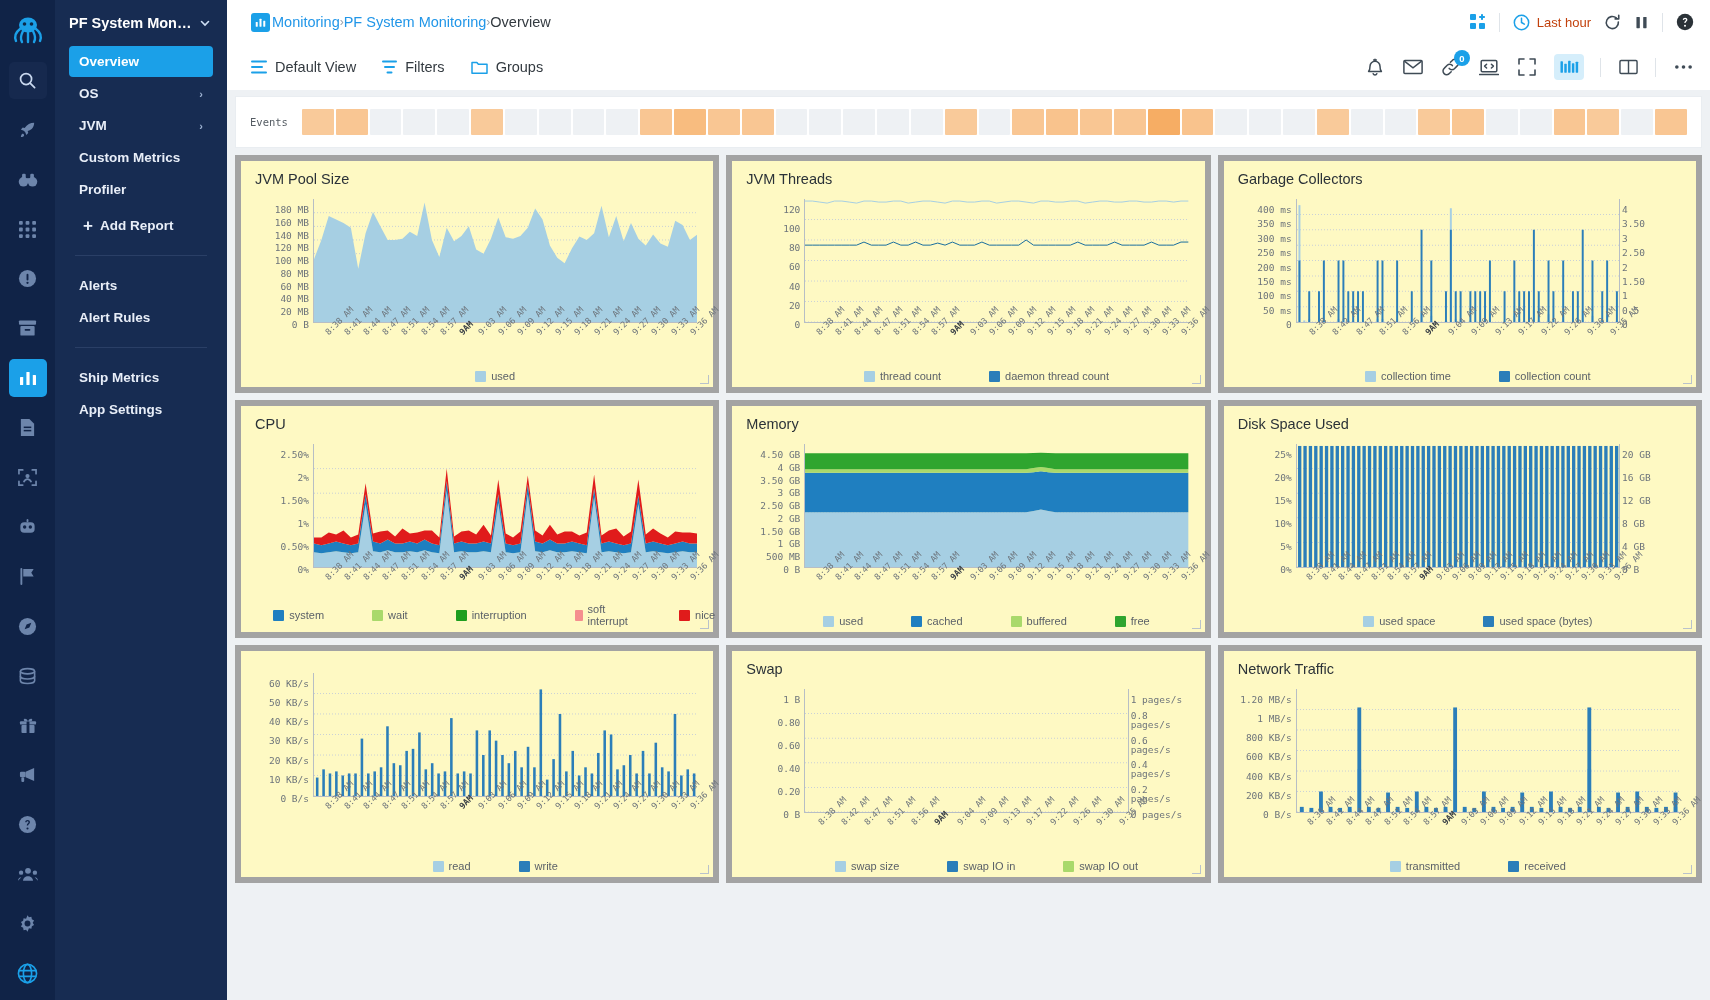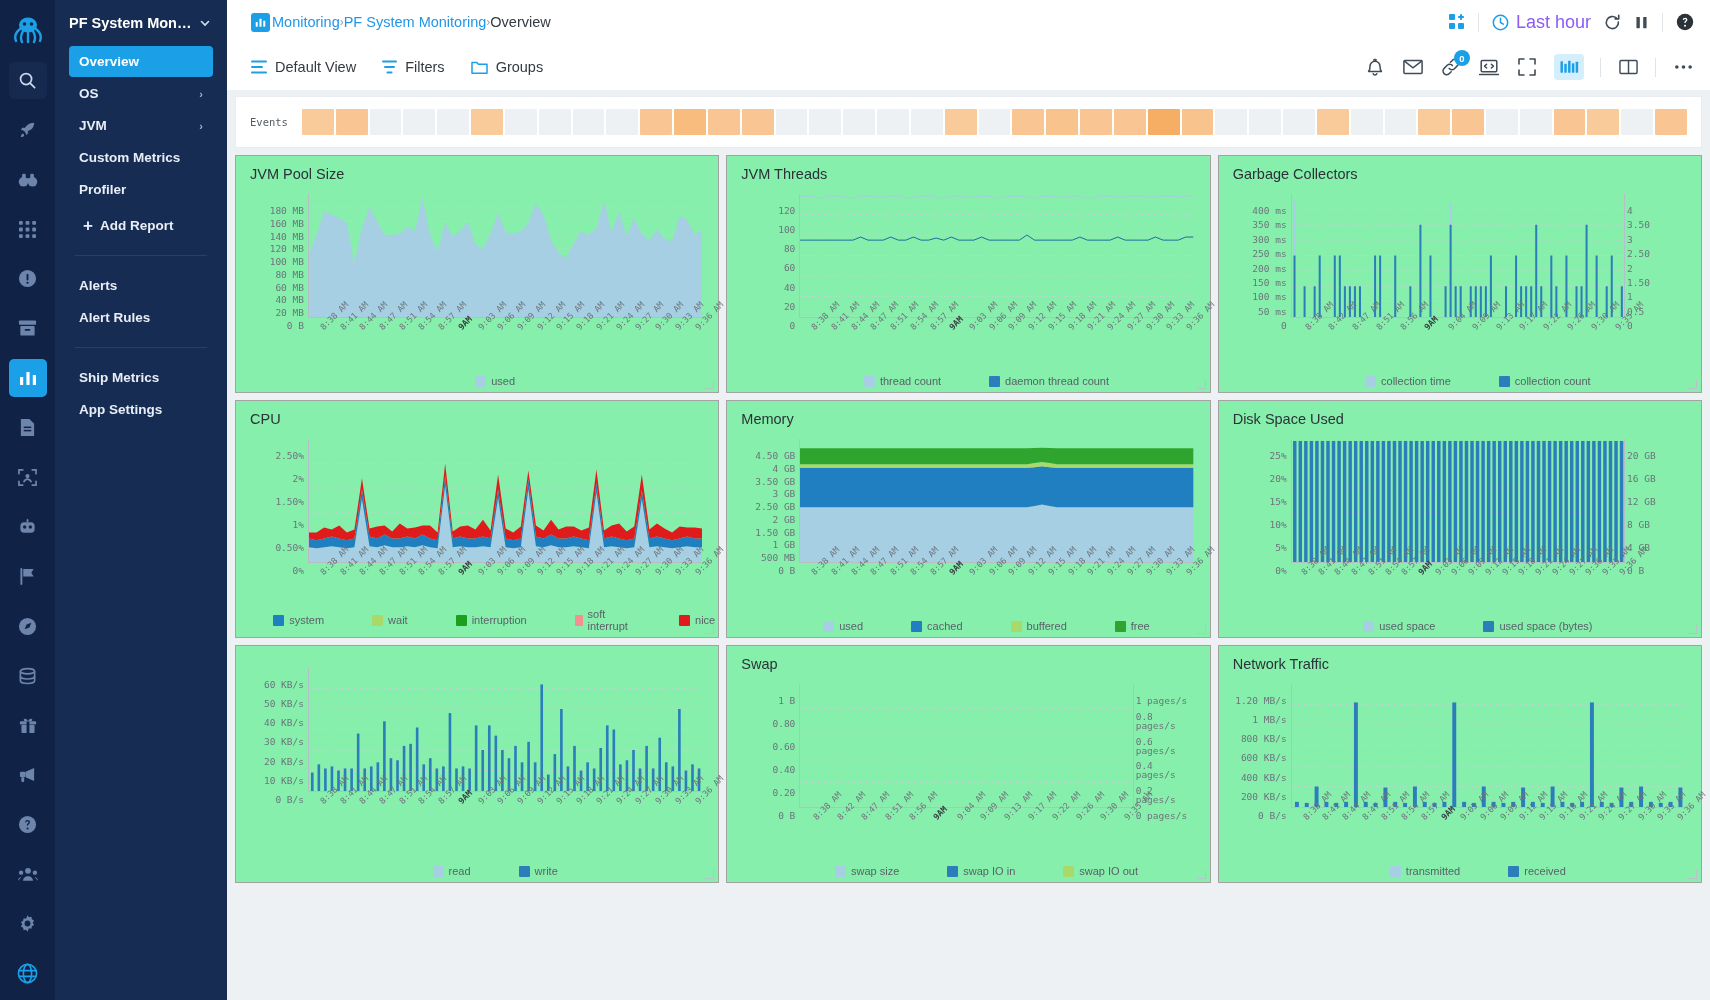--- a/index.html
+++ b/index.html
@@ -64,21 +64,21 @@
   }
   .crumbs { display: flex; align-items: center; font-size: 14.5px; }
   .crumb-icon {
     width: 19px; height: 19px; background: #1ba0e8; border-radius: 3px;
     display: flex; align-items: center; justify-content: center; margin-right: 2px;
   }
   .crumb-link { color: #2196e8; }
   .crumb-sep { color: #9aa4ae; font-size: 12px; }
   .crumb-cur { color: #333a40; }
   .top-right { margin-left: auto; display: flex; align-items: center; gap: 13px; }
-  .time-range { display: flex; align-items: center; gap: 7px; font-size: 18px; color: #8b5cf6; }
+  .time-range { display: flex; align-items: center; gap: 7px; font-size: 13px; color: #c2410c; }
   .vdiv { width: 1px; height: 19px; background: #dfe4e9; }
   .ic { color: #3f4b56; display: flex; align-items: center; justify-content: center; }
 
   .toolbar {
     height: 46px; display: flex; align-items: center; padding: 0 16px 0 24px; flex: 0 0 46px;
   }
   .tool {
     display: flex; align-items: center; gap: 8px; font-size: 14.5px;
     color: #333a40; margin-right: 26px;
   }
@@ -98,40 +98,40 @@
     background: #fff; margin: 6px 0 7px 0; height: 52px;
     display: flex; align-items: center; padding: 0 14px;
     border: 1px solid #e9edf1;
   }
   .events-label { font-family: "DejaVu Sans Mono", monospace; font-size: 10.5px; color: #555c63; width: 52px; }
   .events-strip { flex: 1 1 auto; display: flex; gap: 2px; height: 26px; }
   .ev { flex: 1 1 auto; border-radius: 1px; }
 
   .grid { display: grid; grid-template-columns: repeat(3, 1fr); gap: 7px; }
   .card {
-    background: #86efac; border: 1px solid #a3a3a3; position: relative;
+    background: #fef9c3; border: 6px solid #a3a3a3; position: relative;
     height: 238px; padding: 10px 14px 0 14px;
   }
   .card-title { font-size: 14.5px; color: #2b3238; margin-bottom: 4px; }
   .plot { position: relative; height: 160px; margin-top: 12px; }
   .resize {
     position: absolute; right: 4px; bottom: 3px; width: 9px; height: 9px;
     border-right: 1.5px solid #b9c2cb; border-bottom: 1.5px solid #b9c2cb;
   }
   .legend {
     position: absolute; left: 0; right: 0; bottom: 5px;
     display: flex; align-items: center; justify-content: center;
     gap: 12px; font-size: 11px; color: #5b6168;
     font-family: "Liberation Sans", sans-serif;
   }
   .legend .li { display: flex; align-items: center; gap: 5px; padding-left: 36px; }
   .legend .sw { width: 11px; height: 11px; border-radius: 1px; display:inline-block; }
 
   .yaxis, .yaxis-r {
-    position: absolute; top: 12px; height: 124px; width: 54px;
+    position: absolute; top: 6px; height: 124px; width: 54px;
     font-family: "DejaVu Sans Mono", monospace; font-size: 9.5px; color: #6d747b;
     display: flex; flex-direction: column; justify-content: space-between;
   }
   .yaxis { left: 0; text-align: right; }
   .yaxis-r { right: 0; text-align: left; width: 60px; }
   .yaxis div, .yaxis-r div { line-height: 9px; }
 
   .canvas {
     position: absolute; top: 0; height: 124px;
     left: 58px; right: 2px;

